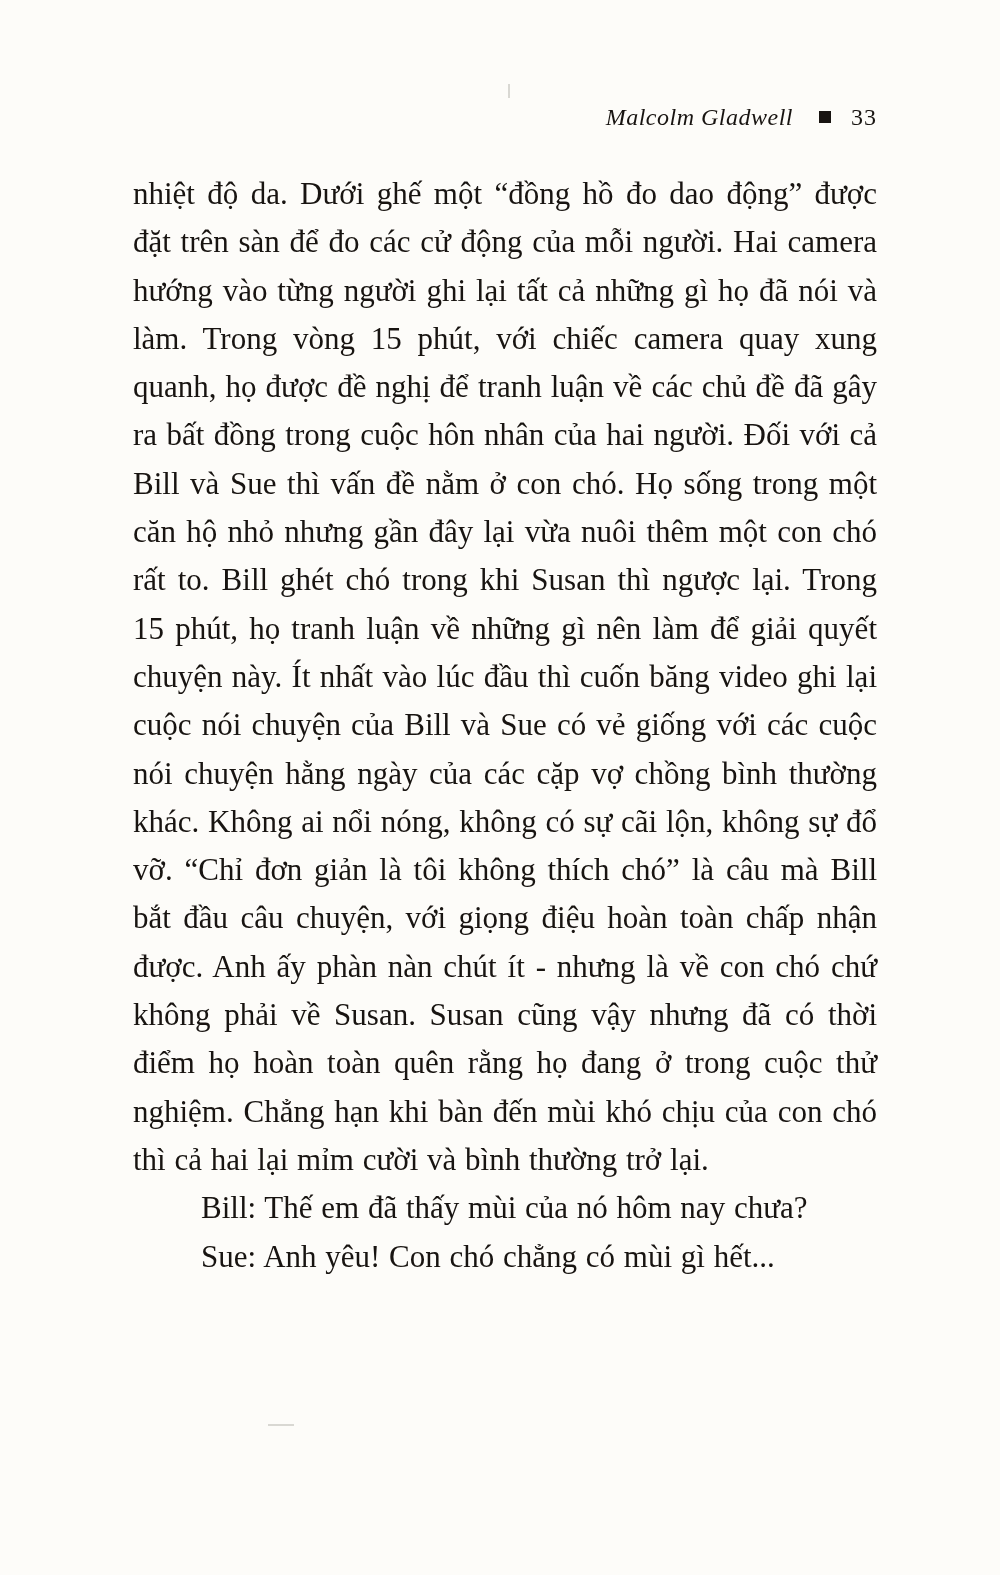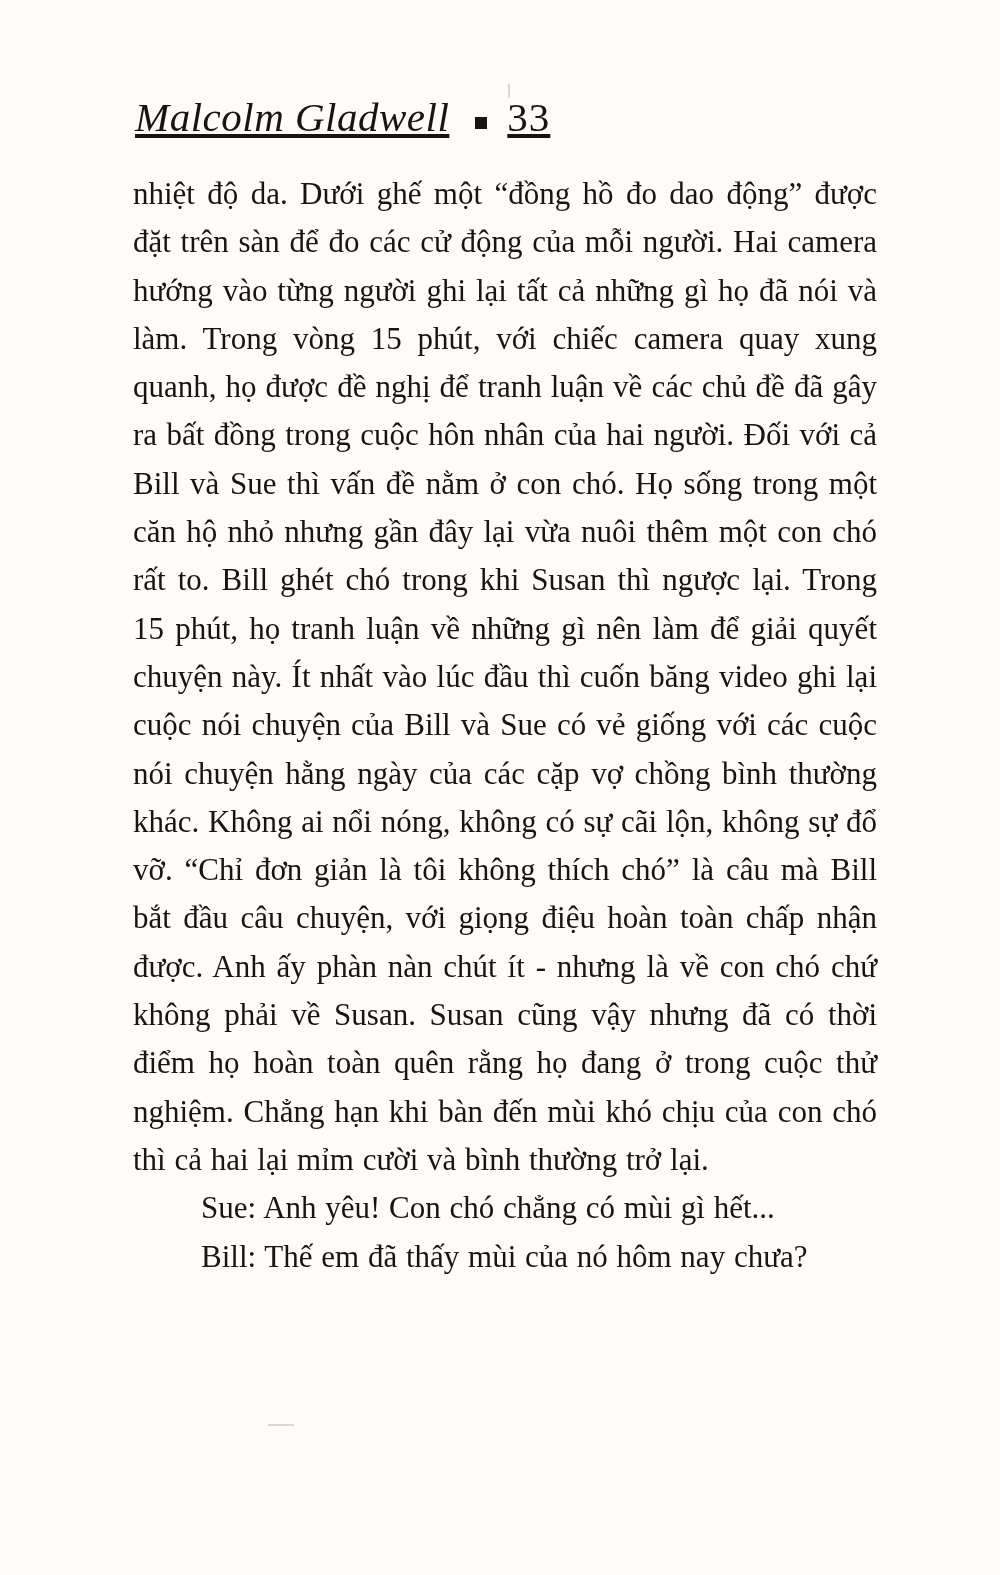--- a/index.html
+++ b/index.html
@@ -17,24 +17,24 @@
     color: var(--ink, #181411);
     font-family: "Liberation Serif", "DejaVu Serif", serif;
     overflow: hidden;
   }
   
   .running-head {
     position: absolute;
     top: 98px;
     left: 135px;
     width: 742px;
-    font-size: 41px;
+    text-align: right;
+    font-size: 24px;
     line-height: 38px;
     white-space: nowrap;
-    text-decoration: underline;
   }
   .running-head .author {
     font-style: italic;
     letter-spacing: 0.5px;
   }
   .running-head .sq {
     display: inline-block;
     width: 12px;
     height: 12px;
     background: var(--ink, #181411);
@@ -76,19 +76,19 @@
 <div class="page">
 
   <div class="artifact top"></div>
 
   <header class="running-head">
     <span class="author">Malcolm Gladwell</span><span class="sq"></span><span class="pagenum">33</span>
   </header>
 
   <main class="body-text">
       <p>nhiệt độ da. Dưới ghế một “đồng hồ đo dao động” được đặt trên sàn để đo các cử động của mỗi người. Hai camera hướng vào từng người ghi lại tất cả những gì họ đã nói và làm. Trong vòng 15 phút, với chiếc camera quay xung quanh, họ được đề nghị để tranh luận về các chủ đề đã gây ra bất đồng trong cuộc hôn nhân của hai người. Đối với cả Bill và Sue thì vấn đề nằm ở con chó. Họ sống trong một căn hộ nhỏ nhưng gần đây lại vừa nuôi thêm một con chó rất to. Bill ghét chó trong khi Susan thì ngược lại. Trong 15 phút, họ tranh luận về những gì nên làm để giải quyết chuyện này. Ít nhất vào lúc đầu thì cuốn băng video ghi lại cuộc nói chuyện của Bill và Sue có vẻ giống với các cuộc nói chuyện hằng ngày của các cặp vợ chồng bình thường khác. Không ai nổi nóng, không có sự cãi lộn, không sự đổ vỡ. “Chỉ đơn giản là tôi không thích chó” là câu mà Bill bắt đầu câu chuyện, với giọng điệu hoàn toàn chấp nhận được. Anh ấy phàn nàn chút ít - nhưng là về con chó chứ không phải về Susan. Susan cũng vậy nhưng đã có thời điểm họ hoàn toàn quên rằng họ đang ở trong cuộc thử nghiệm. Chẳng hạn khi bàn đến mùi khó chịu của con chó thì cả hai lại mỉm cười và bình thường trở lại.</p>
+      <p class="indent">Bill: Thế em đã thấy mùi của nó hôm nay chưa?</p>
       <p class="indent">Sue: Anh yêu! Con chó chẳng có mùi gì hết...</p>
-      <p class="indent">Bill: Thế em đã thấy mùi của nó hôm nay chưa?</p>
     </main>
 
   <div class="artifact bottom"></div>
 
 </div>
 
 </body></html>

